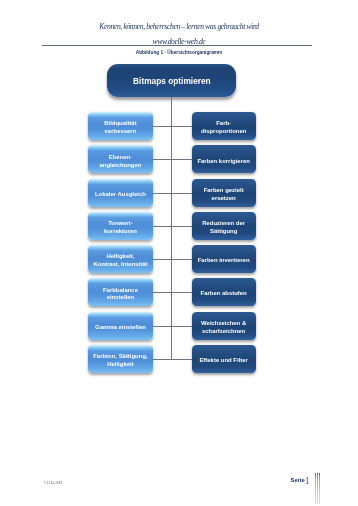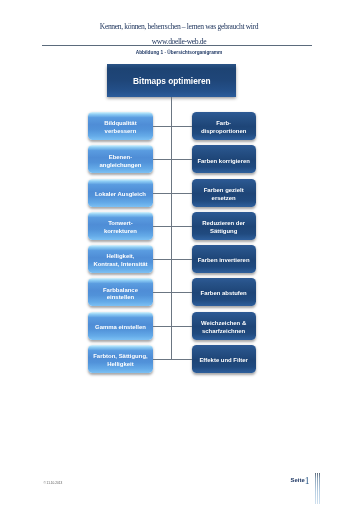--- a/index.html
+++ b/index.html
@@ -1,22 +1,22 @@
 <!DOCTYPE html>
 <html><head>
 <meta charset="utf-8">
 <style>
   html,body{margin:0;padding:0;}
   body{width:358px;height:506px;background:#ffffff;font-family:"Liberation Sans",sans-serif;overflow:hidden;}
   .page{position:relative;width:358px;height:506px;}
   .hdr{position:absolute;left:0;top:0;width:358px;text-align:center;line-height:1;font-size:5.3px;}
-  .hdr-script{font-family:"Liberation Serif",serif;font-size:7.6px;letter-spacing:-0.36px;color:#22385f;}
+  .hdr-script{font-family:"Liberation Serif",serif;font-style:italic;font-size:7.6px;letter-spacing:-0.36px;color:#22385f;}
   .hdr-rule{position:absolute;left:42px;top:45px;width:270px;height:1px;background:#5b6b7c;}
   .caption{position:absolute;left:0;top:51.2px;width:358px;text-align:center;font-size:4.75px;line-height:1;color:#1F3864;font-weight:bold;}
-  .title{position:absolute;left:107.3px;top:64px;width:128.6px;height:33.3px;border-radius:0;
+  .title{position:absolute;left:107.3px;top:64px;width:128.6px;height:33.3px;border-radius:11px;
     background:linear-gradient(180deg,#2a5386 0%,#1d4373 14%,#1f4679 50%,#24508a 82%,#2b5c9b 100%);
     box-shadow:0 2.2px 3px rgba(35,35,40,.45);
     display:flex;align-items:center;justify-content:center;}
   .title span{color:#fff;font-size:9.2px;font-weight:bold;line-height:1;display:inline-block;transform:scaleX(0.905) translateY(1.2px);transform-origin:center;}
   .vline{position:absolute;left:171px;top:97.3px;width:1px;height:262px;background:#6b7682;}
   .box{position:absolute;width:64.3px;height:28px;border-radius:4.5px;display:flex;align-items:center;justify-content:center;text-align:center;}
   .box span{color:#fff;font-size:5.95px;font-weight:bold;line-height:1.33;position:relative;top:2.1px;}
   .left{left:88.3px;background:linear-gradient(180deg,#d5f2fb 0%,#8fcef5 8%,#5a9ce0 20%,#4f8dd6 45%,#5192d9 62%,#64aae8 85%,#7cc0f3 100%);box-shadow:0 1.8px 2.6px rgba(40,40,45,.42);}
   .right{left:191.5px;background:linear-gradient(180deg,#2d5a95 0%,#275288 18%,#1e4577 52%,#204a7f 78%,#2e5f9c 100%);box-shadow:0 1.8px 2.6px rgba(40,40,45,.42);}
   .conn{position:absolute;height:1px;background:#6b7682;}

